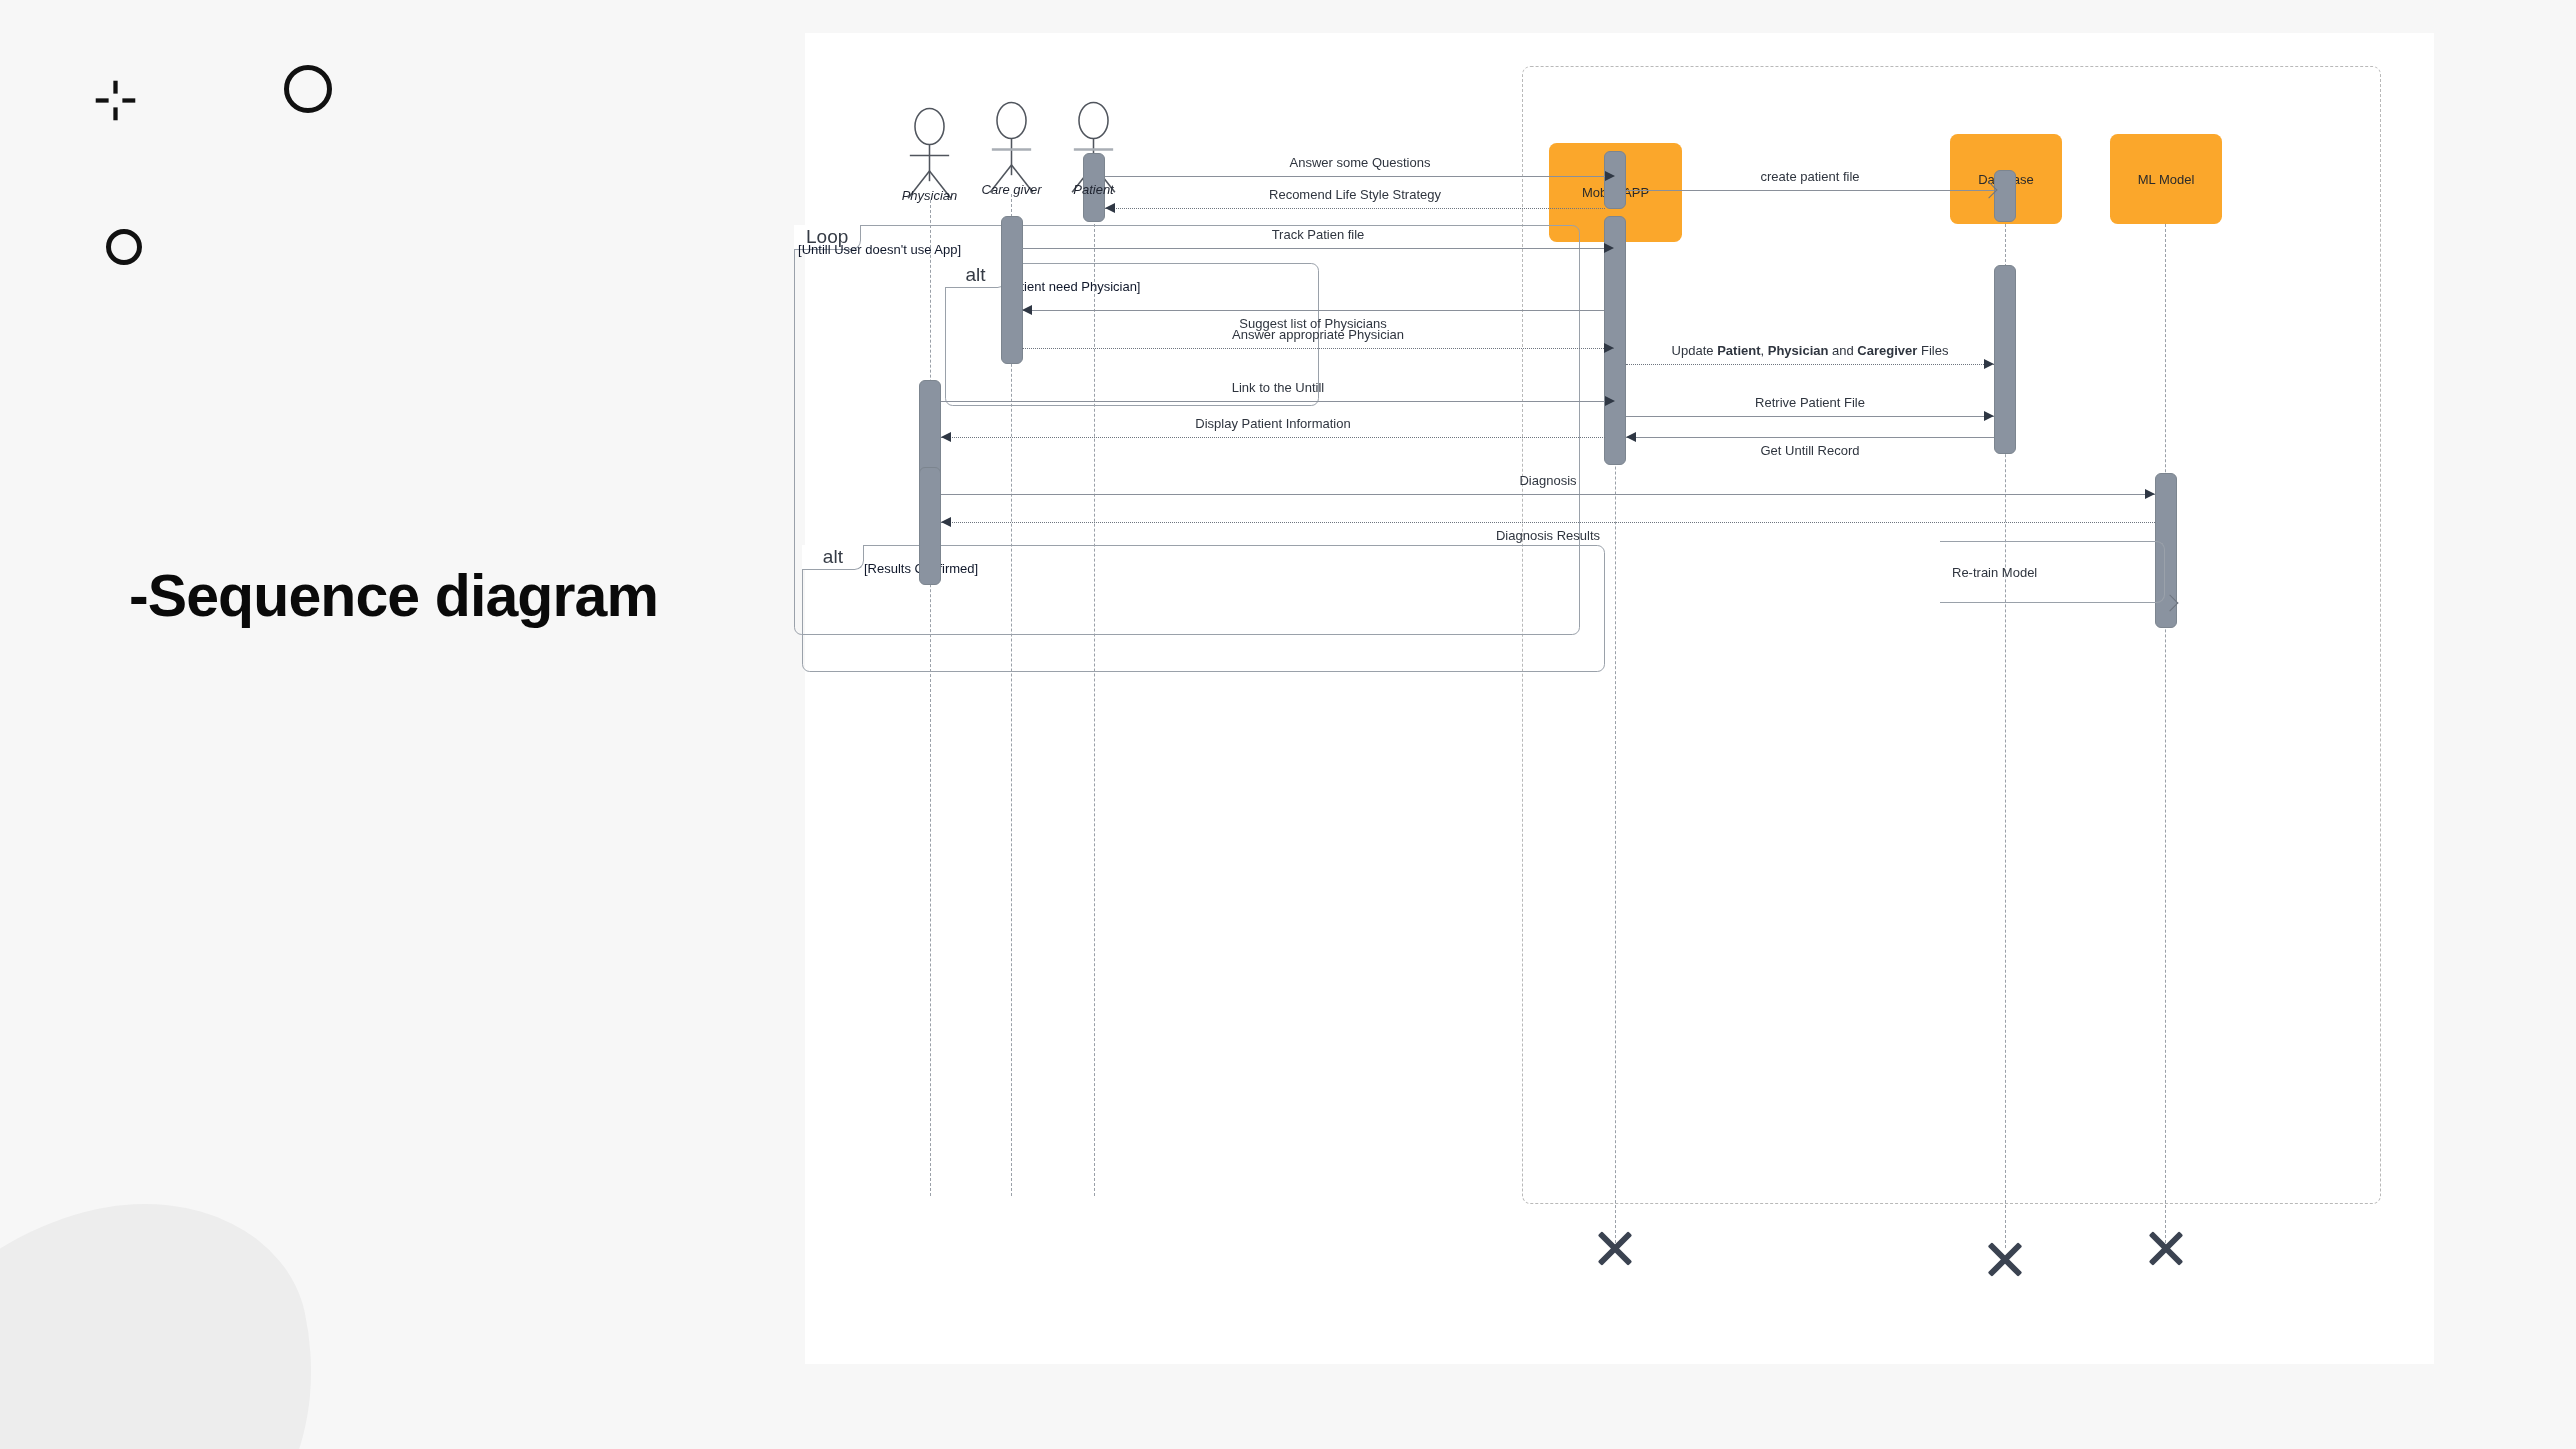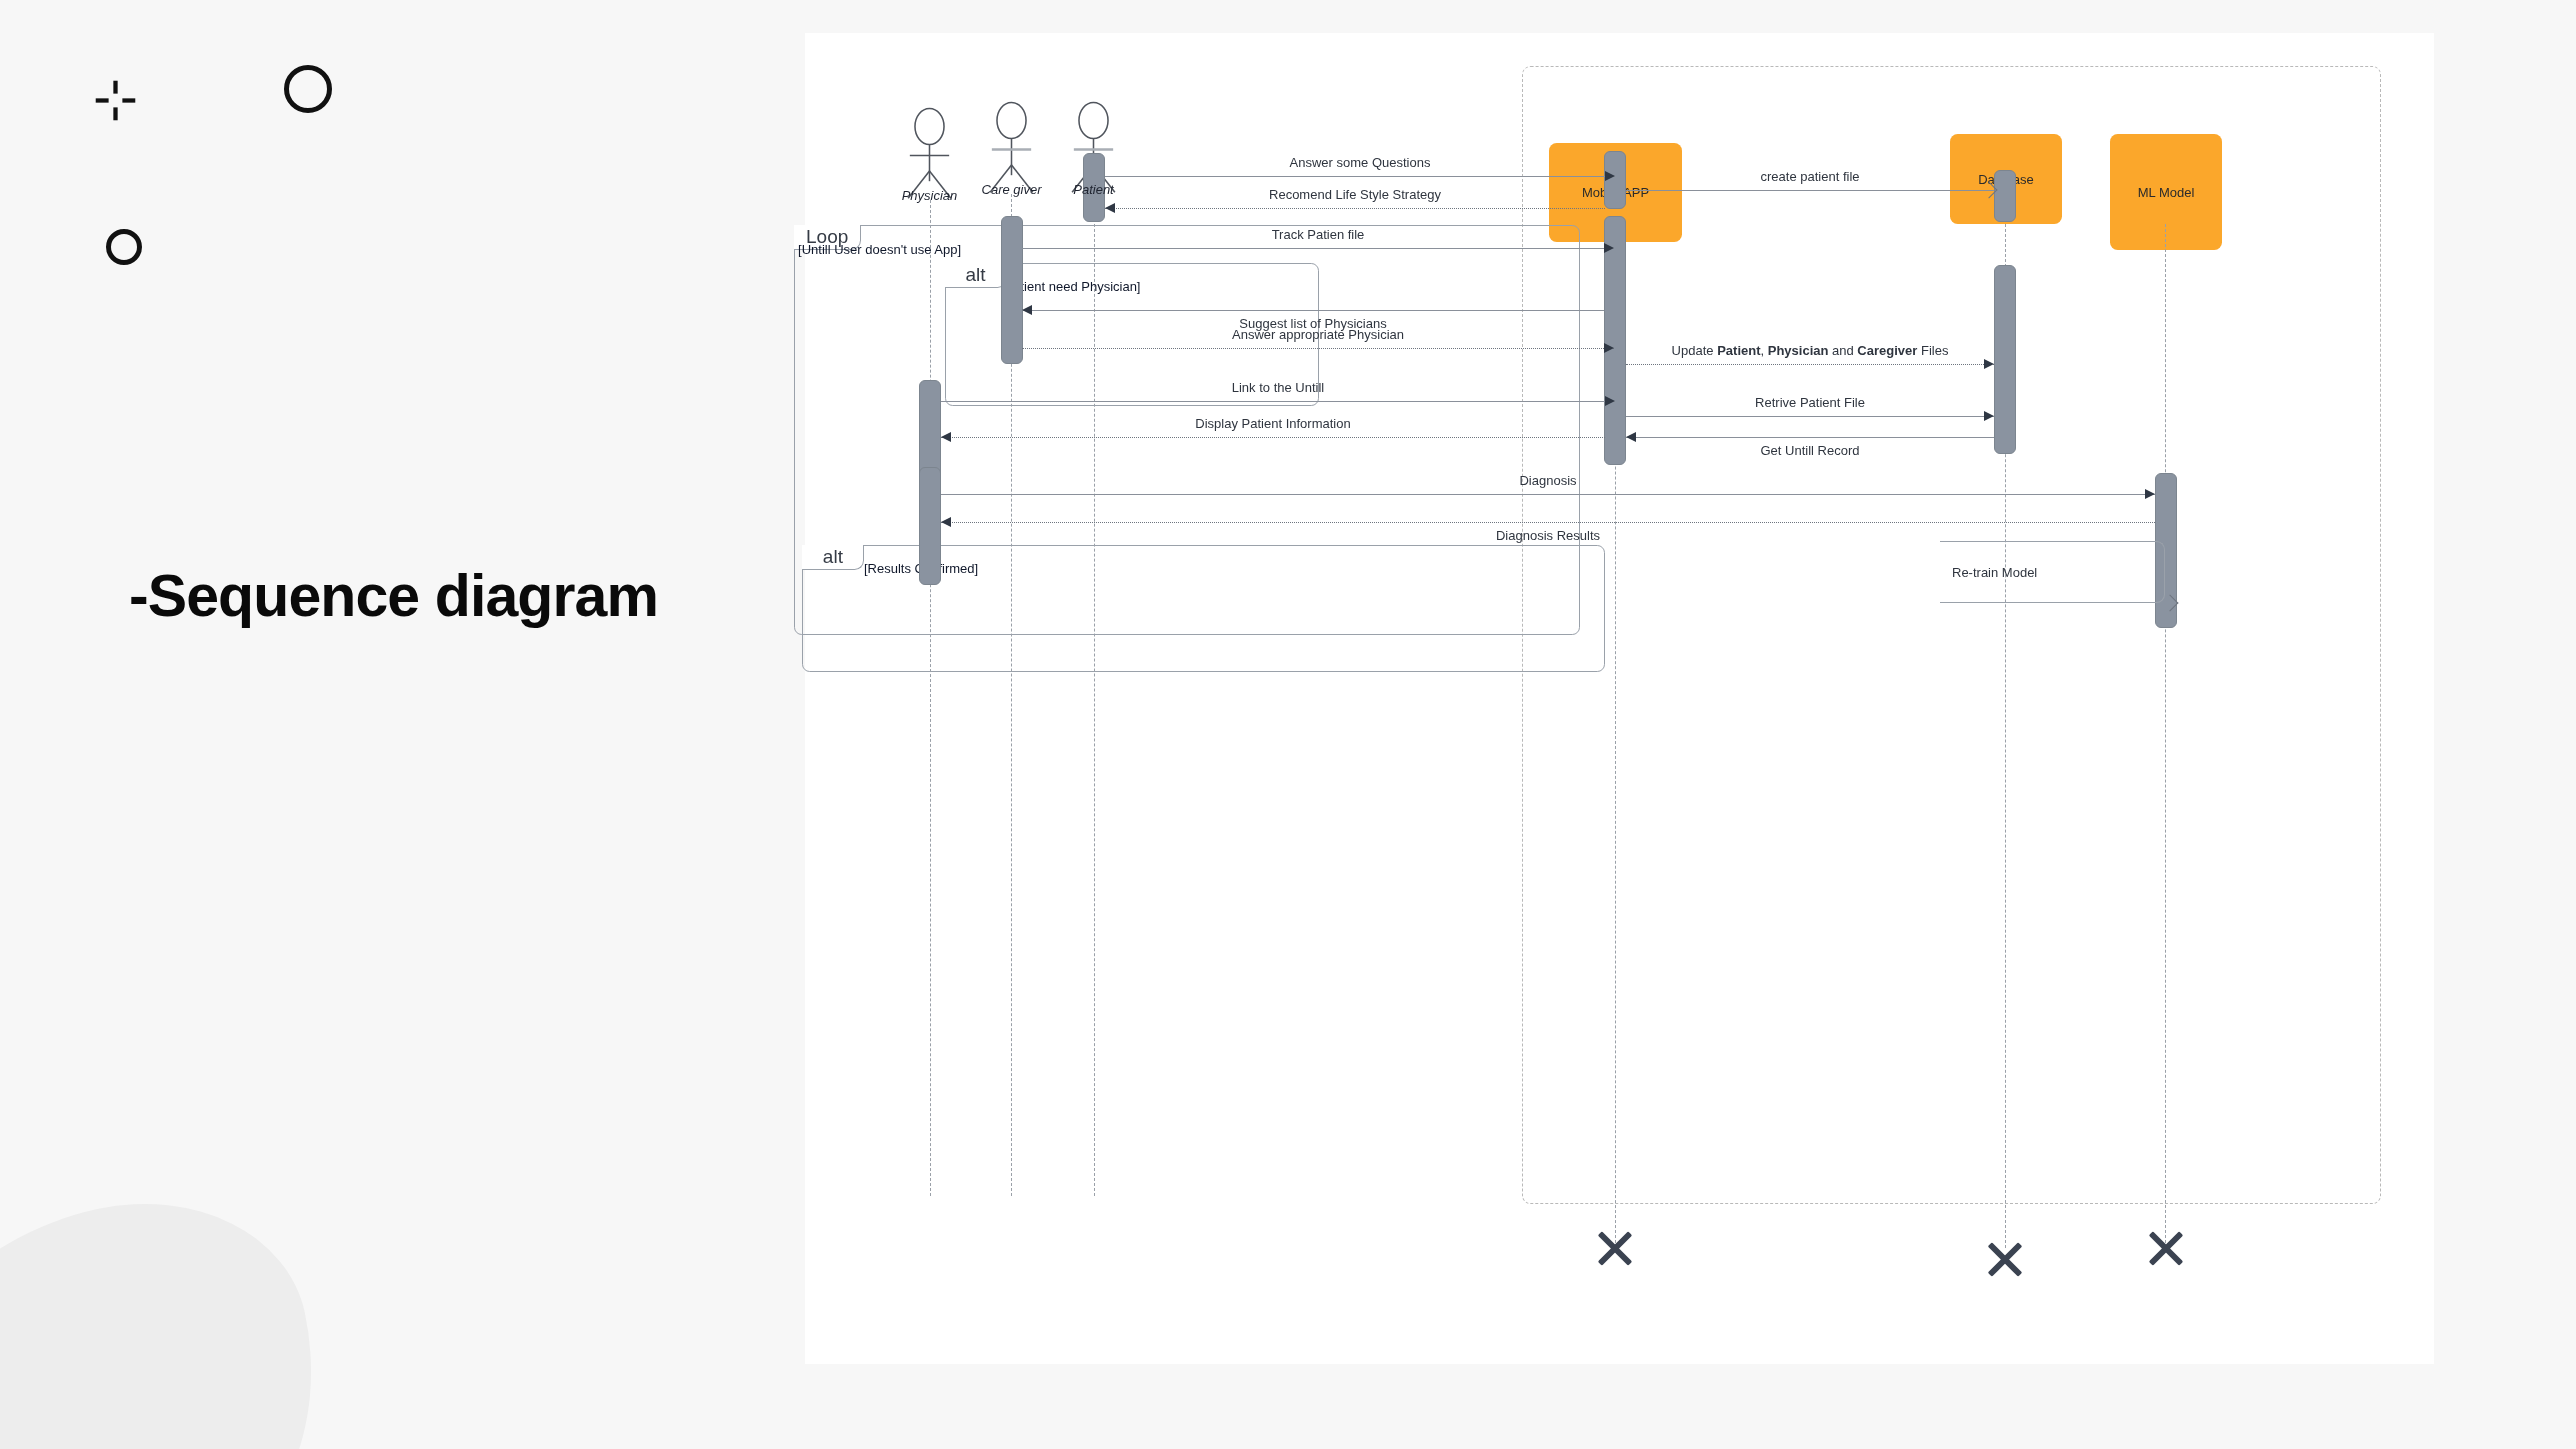--- a/index.html
+++ b/index.html
@@ -209,21 +209,21 @@
     </div>
     <div class="name">Patient</div>
   </div>
 
   <div class="pbox" style="left:744px;top:110px;width:133px;height:99px;">
     <span>Mobile APP</span>
   </div>
   <div class="pbox" style="left:1145px;top:101px;width:112px;height:90px;">
     <span>Database</span>
   </div>
-  <div class="pbox" style="left:1305px;top:101px;width:112px;height:116px;">
+  <div class="pbox" style="left:1305px;top:101px;width:112px;height:90px;">
     <span>ML Model</span>
   </div>
 
   <div class="lifeline" style="left:125px;top:167px;height:996px;"></div>
   <div class="lifeline" style="left:206px;top:161px;height:1002px;"></div>
   <div class="lifeline" style="left:289px;top:161px;height:1002px;"></div>
   <div class="lifeline" style="left:810px;top:209px;height:1006px;"></div>
   <div class="lifeline" style="left:1200px;top:191px;height:1024px;"></div>
   <div class="lifeline" style="left:1360px;top:191px;height:1024px;"></div>
 

